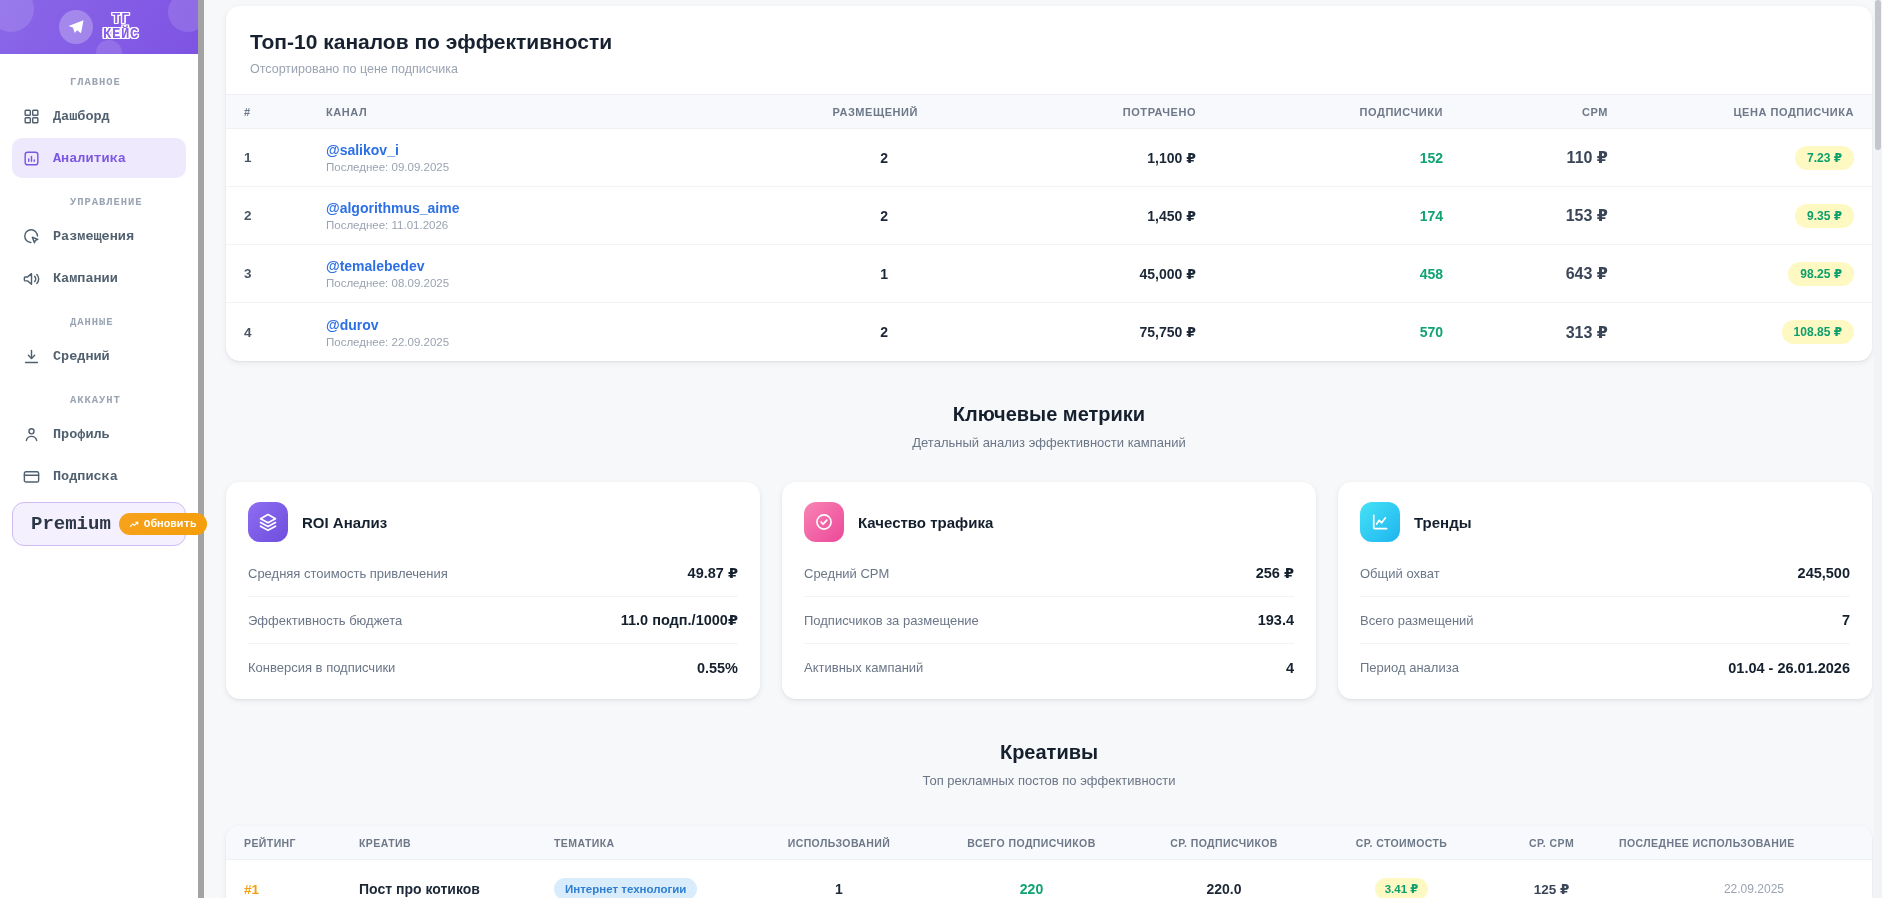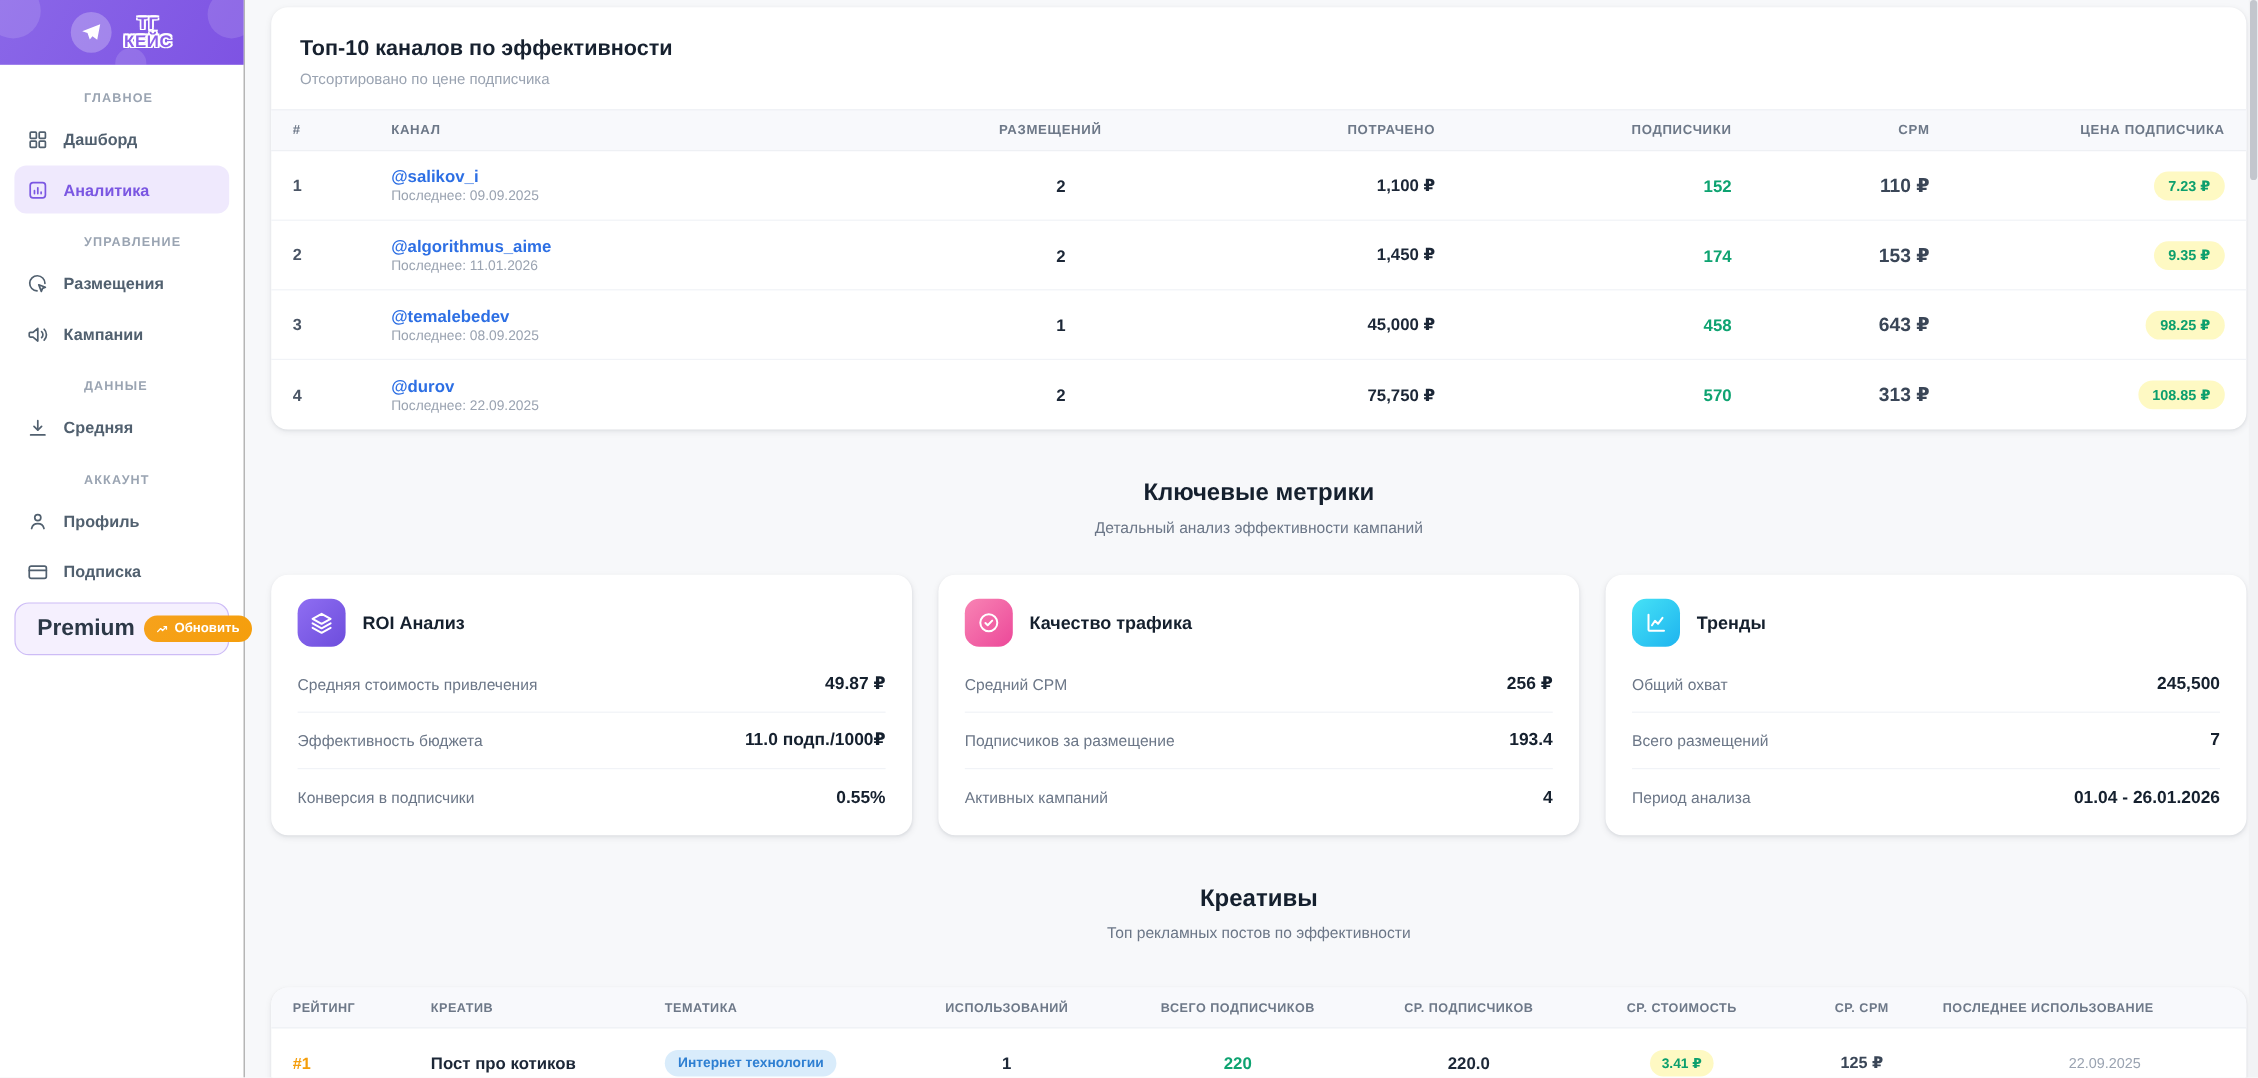--- a/index.html
+++ b/index.html
@@ -2,21 +2,21 @@
 <html><head>
 <meta charset="utf-8">
 <style>
   * { box-sizing: border-box; margin: 0; padding: 0; }
   html,body { width:1882px; height:898px; }
   body {
     font-family: "Liberation Sans","DejaVu Sans",sans-serif;
     background:#f7f8fa; color:#1c2737; overflow:hidden; position:relative;
   }
   
-  .sidebar{position:absolute;left:0;top:0;bottom:0;width:204px;background:#fff;border-right:1px solid #a3a3a3;z-index:5;}
+  .sidebar{position:absolute;left:0;top:0;bottom:0;width:204px;background:#fff;border-right:6px solid #a3a3a3;z-index:5;font-family:Liberation Mono, monospace;}
   .logo{height:54px;background:linear-gradient(120deg,#8a67e8 0%,#7e53e3 100%);display:flex;align-items:center;justify-content:center;gap:10px;position:relative;overflow:hidden;}
   .bubble{position:absolute;border-radius:50%;background:rgba(255,255,255,.13);}
   .b1{width:46px;height:46px;left:-12px;top:-14px;}
   .b2{width:26px;height:26px;left:96px;bottom:-12px;}
   .b3{width:40px;height:40px;right:-10px;top:-8px;}
   .logo-circle{width:34px;height:34px;border-radius:50%;background:rgba(255,255,255,.25);display:flex;align-items:center;justify-content:center;flex:0 0 auto;}
   .logo-circle svg{width:18px;height:18px;fill:#fff;}
   .logo-text{text-align:center;font-weight:800;font-size:14px;line-height:1.05;letter-spacing:.6px;color:#8a5ee8;
     text-shadow:-1.3px -1.3px 0 #fff,1.3px -1.3px 0 #fff,-1.3px 1.3px 0 #fff,1.3px 1.3px 0 #fff,0 -1.3px 0 #fff,0 1.3px 0 #fff,-1.3px 0 0 #fff,1.3px 0 0 #fff;}
   nav{padding:0 12px;}
@@ -28,21 +28,21 @@
   .nav-item.active svg{stroke:#7b57e2;}
   .premium{margin:6px 12px;border:1px solid #cdbcf6;background:#f5f0fe;border-radius:12px;height:44px;display:flex;align-items:center;gap:8px;padding:0 8px 0 10px;}
   .premium svg.medal{width:18px;height:18px;stroke:#3f4a58;fill:none;stroke-width:1.8;stroke-linecap:round;stroke-linejoin:round;}
   .premium-label{font-size:19px;font-weight:600;color:#2c3847;}
   .upgrade-btn{margin-left:auto;display:flex;align-items:flex-end;gap:4px;background:linear-gradient(135deg,#f6a21c,#f59e0b);border:none;border-radius:999px;padding:5px 10px;font-family:inherit;font-size:11px;font-weight:800;color:#fff;cursor:pointer;}
   .upgrade-btn svg{width:11px;height:11px;stroke:#fff;fill:none;stroke-width:2.4;stroke-linecap:round;stroke-linejoin:round;}
   
   .main{position:absolute;left:204px;top:0;right:0;bottom:0;padding:6px 10px 0 22px;}
   .card{background:#fff;border-radius:14px;box-shadow:0 1px 2px rgba(16,24,40,.05),0 2px 6px rgba(16,24,40,.07);}
   .tc-head{padding:24px 24px 18px;}
-  .tc-title{font-size:18px;font-weight:700;color:#17212f;margin-bottom:8px;}
+  .tc-title{font-size:21px;font-weight:700;color:#17212f;margin-bottom:8px;}
   .tc-sub{font-size:12.5px;color:#9aa3b1;}
   .ch-row{display:grid;grid-template-columns:82px minmax(0,1fr) 250px 278px 247px 165px 246px;align-items:center;padding:0 18px;}
   .ch-head{background:#f8f9fc;border-top:1px solid #eef0f4;border-bottom:1px solid #eef0f4;height:35px;font-size:11px;font-weight:700;color:#6d7888;letter-spacing:.05em;}
   .ch-data{height:58px;border-bottom:1px solid #f1f3f7;}
   .ch-data.last{border-bottom:none;}
   .r{text-align:right;}
   .rank{font-size:13.5px;font-weight:600;color:#4a5565;}
   .ch-link{font-size:14px;font-weight:600;color:#2d6fe4;text-decoration:none;display:block;margin-bottom:3px;cursor:pointer;}
   .ch-last{font-size:11.5px;color:#9aa3b1;}
   .v{font-size:14px;font-weight:700;color:#1c2737;}
@@ -134,21 +134,21 @@
         </svg>
       <span>Кампании</span>
     </div>
     <div class="nav-label later">ДАННЫЕ</div>
     <div class="nav-item">
       <svg viewBox="0 0 24 24">
           <path d="M12 4.5v9.5"></path>
           <path d="M8 10.5l4 4 4-4"></path>
           <path d="M4.5 19.5h15"></path>
         </svg>
-      <span>Средняя</span>
+      <span>Средний</span>
     </div>
     <div class="nav-label later">АККАУНТ</div>
     <div class="nav-item">
       <svg viewBox="0 0 24 24">
           <circle cx="12" cy="8" r="3.2"></circle>
           <path d="M5.5 19.5c.8-3.3 3.4-5.1 6.5-5.1s5.7 1.8 6.5 5.1"></path>
         </svg>
       <span>Профиль</span>
     </div>
     <div class="nav-item">

